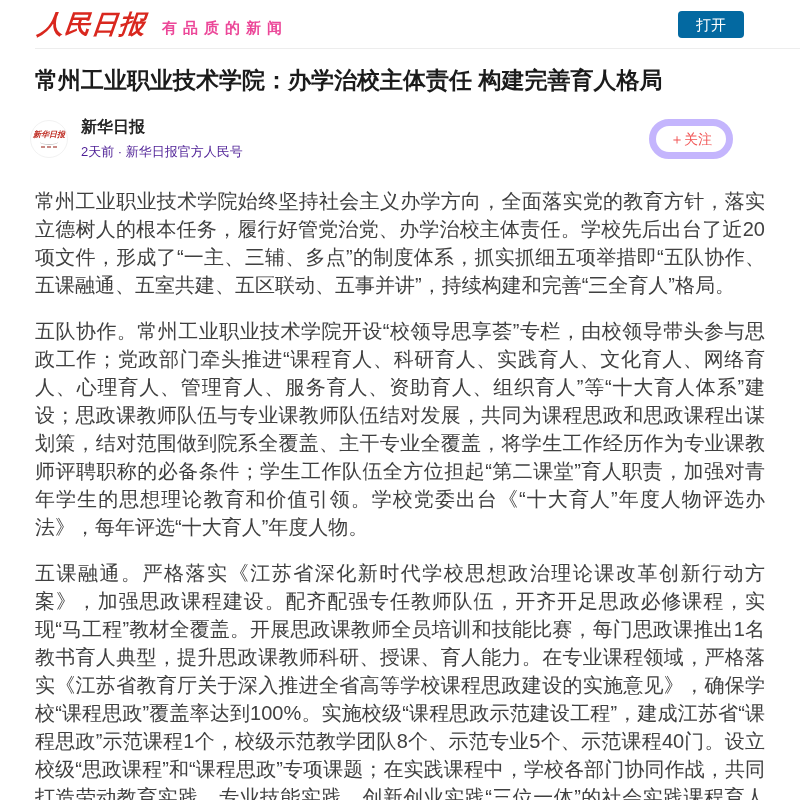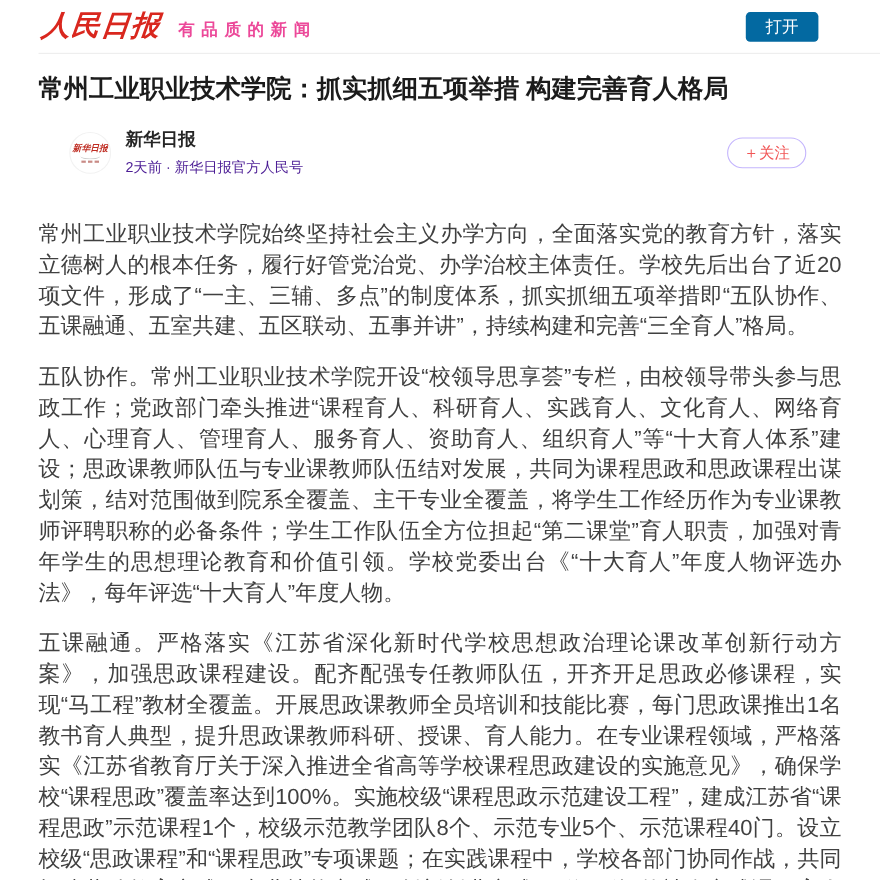--- a/index.html
+++ b/index.html
@@ -61,21 +61,20 @@
     line-height: 31px;
     font-weight: bold;
     color: #1b1b1b;
   }
 
   
   .author-row {
     display: flex;
     align-items: center;
     padding: 6px 67px 6px 30px;
-    margin-left: 33px;
   }
   .avatar {
     width: 38px;
     height: 38px;
     border-radius: 50%;
     background: #fff;
     border: 1px solid #f2f2f2;
     display: flex;
     flex-direction: column;
     align-items: center;
@@ -117,55 +116,55 @@
     cursor: pointer;
   }
   .author-meta {
     margin-top: 5px;
     font-size: 13px;
     color: #4c1d95;
   }
   .follow-btn {
     margin-left: auto;
     background: #fff;
-    border: 1px solid #c4b5fd;
+    border: 7px solid #c4b5fd;
     color: #f15555;
     border-radius: 999px;
     font-size: 14px;
     line-height: 14px;
     padding: 6px 14px;
     cursor: pointer;
     font-family: inherit;
     white-space: nowrap;
   }
 
   
   .article-body { padding: 20px 35px 20px 35px; }
   .article-body p {
-    margin: 12px 0 18px 0;
+    margin: 0 0 18px 0;
     font-size: 20px;
     line-height: 28px;
     color: #404040;
     text-align: justify;
   }
 </style>
 </head>
 <body>
 
 <header class="topbar">
   <div class="brand">
     <span class="brand-logo">人民日报</span>
     <span class="brand-tagline">有品质的新闻</span>
   </div>
   <button class="open-btn">打开</button>
 </header>
 
 <hr class="top-divider">
 
-<h1 class="article-title">常州工业职业技术学院：抓实抓细五项举措 构建完善育人格局</h1>
+<h1 class="article-title">常州工业职业技术学院：办学治校主体责任 构建完善育人格局</h1>
 
 <div class="author-row">
   <div class="avatar">
     <span class="avatar-masthead">新华日报</span>
     <span class="avatar-arc"></span>
     <span class="avatar-dots">
         <i></i>
         <i></i>
         <i></i>
       </span>

